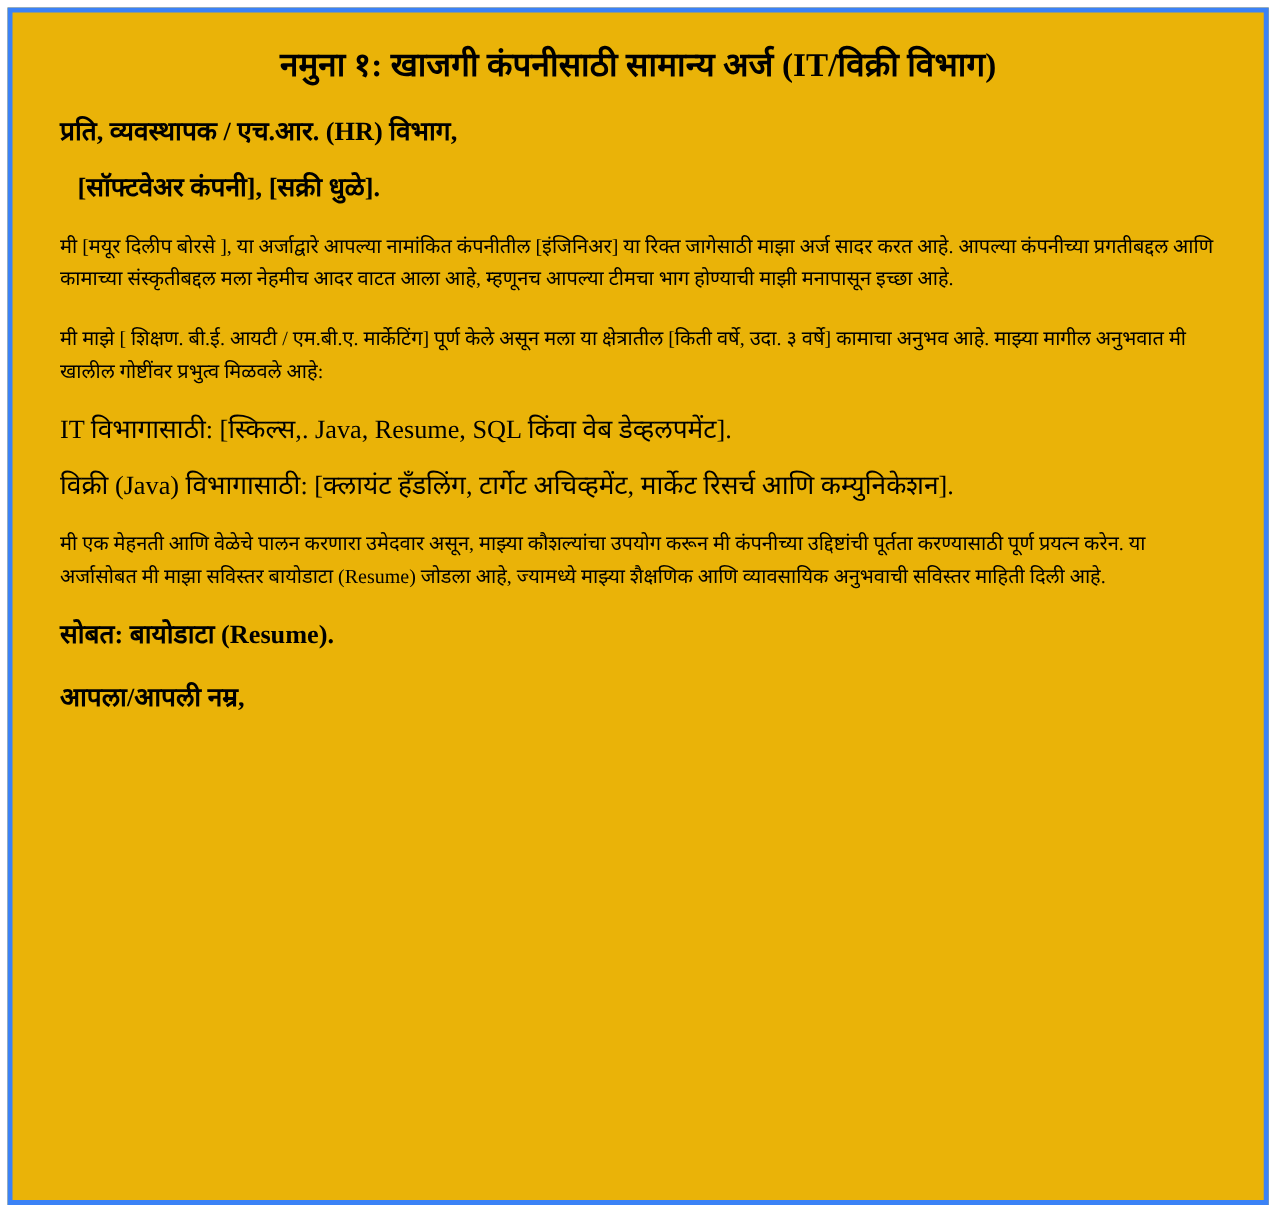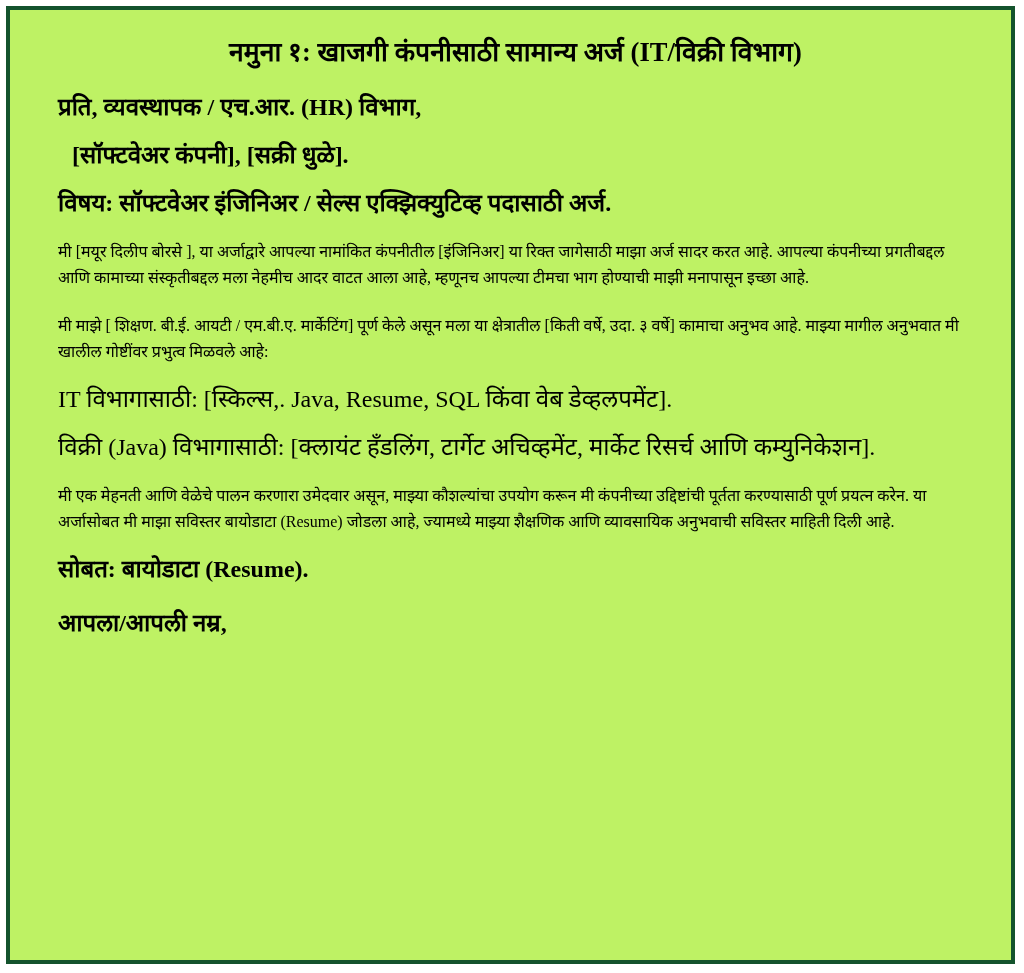--- a/index.html
+++ b/index.html
@@ -21,23 +21,23 @@
     box-sizing: border-box;
     width: 1024px;
     height: 973px;
     padding: 6px 9px 9px 6px;
     background: #ffffff;
   }
   .frame {
     box-sizing: border-box;
     width: 100%;
     height: 100%;
-    border: 4px solid #14532d;
-    background: #bef264;
-    padding: 26px 38px 10px 48px;
+    border: 4px solid #3b82f6;
+    background: #eab308;
+    padding: 26px 38px 10px 38px;
     overflow: hidden;
   }
 
   .doc-title {
     text-align: center;
     font-size: 26.5px;
     font-weight: 700;
     letter-spacing: 0.1px;
     margin: 0 0 26px 0;
     line-height: 1.25;
@@ -51,21 +51,21 @@
 
   .para {
     font-size: 16px;
     line-height: 1.62;
     margin: 0 0 22px 0;
     text-align: left;
   }
 
   .line {
     display: block;
-    font-size: 24px;
+    font-size: 21px;
     line-height: 1.0;
     margin: 0 0 24px 0;
   }
 
   .bold { font-weight: 700; }
 
   .indent-1 { padding-left: 14px; }
 
   .sig-block .line { margin-bottom: 30px; }
 </style>
@@ -75,21 +75,20 @@
 <div class="page">
   <div class="frame">
 
     <h1 class="doc-title">नमुना १: खाजगी कंपनीसाठी सामान्य अर्ज (IT/विक्री विभाग)</h1>
 
     <div class="block">
       <span class="line bold">प्रति, व्यवस्थापक / एच.आर. (HR) विभाग,</span>
       <span class="line bold indent-1">[सॉफ्टवेअर कंपनी], [सक्री धुळे].</span>
     </div>
 
-    <span class="line bold">विषय: सॉफ्टवेअर इंजिनिअर / सेल्स एक्झिक्युटिव्ह पदासाठी अर्ज.</span>
 
 
     <p class="para">मी [मयूर दिलीप बोरसे ], या अर्जाद्वारे आपल्या नामांकित कंपनीतील [इंजिनिअर] या रिक्त जागेसाठी माझा अर्ज सादर करत आहे. आपल्या कंपनीच्या प्रगतीबद्दल आणि कामाच्या संस्कृतीबद्दल मला नेहमीच आदर वाटत आला आहे, म्हणूनच आपल्या टीमचा भाग होण्याची माझी मनापासून इच्छा आहे.</p>
 
     <p class="para">मी माझे [ शिक्षण. बी.ई. आयटी / एम.बी.ए. मार्केटिंग] पूर्ण केले असून मला या क्षेत्रातील [किती वर्षे, उदा. ३ वर्षे] कामाचा अनुभव आहे. माझ्या मागील अनुभवात मी खालील गोष्टींवर प्रभुत्व मिळवले आहे:</p>
 
     <span class="line">IT विभागासाठी: [स्किल्स,. Java, Resume, SQL किंवा वेब डेव्हलपमेंट].</span>
 
     <span class="line">विक्री (Java) विभागासाठी: [क्लायंट हँडलिंग, टार्गेट अचिव्हमेंट, मार्केट रिसर्च आणि कम्युनिकेशन].</span>
 

